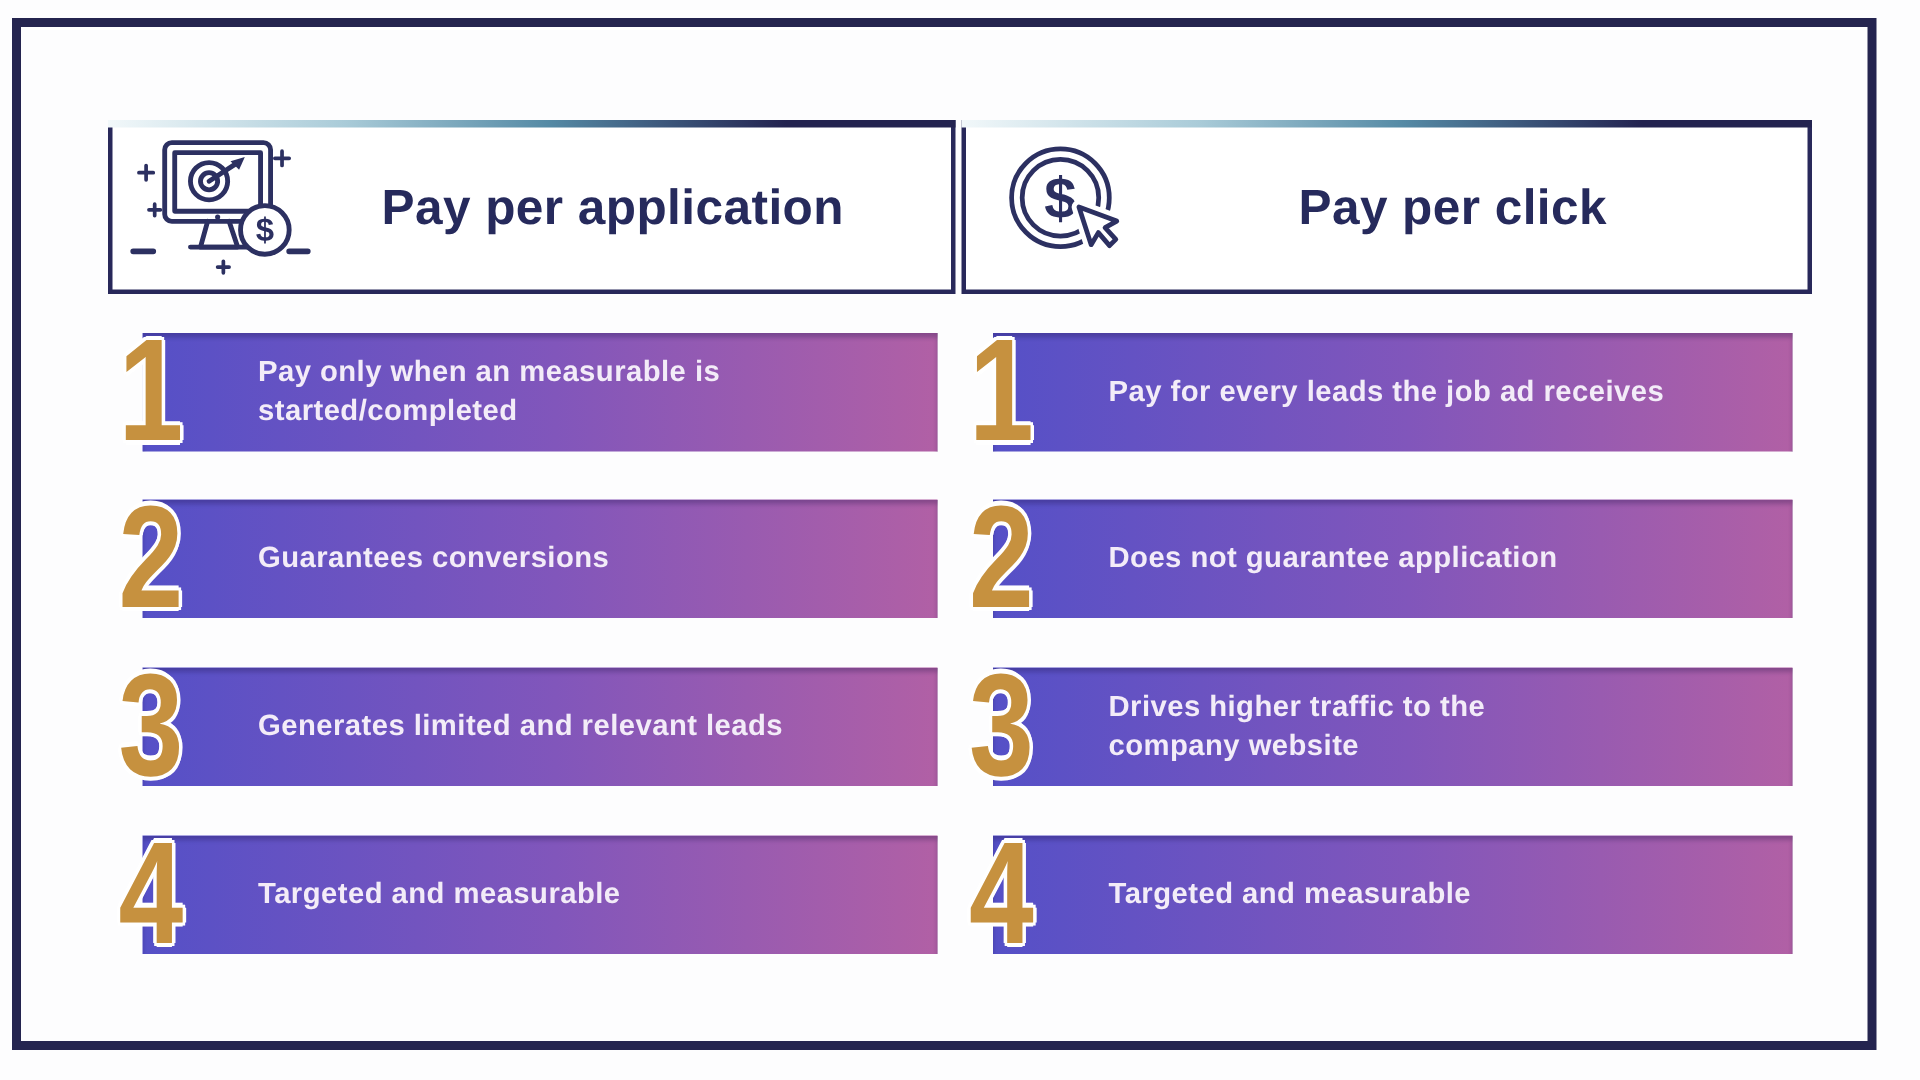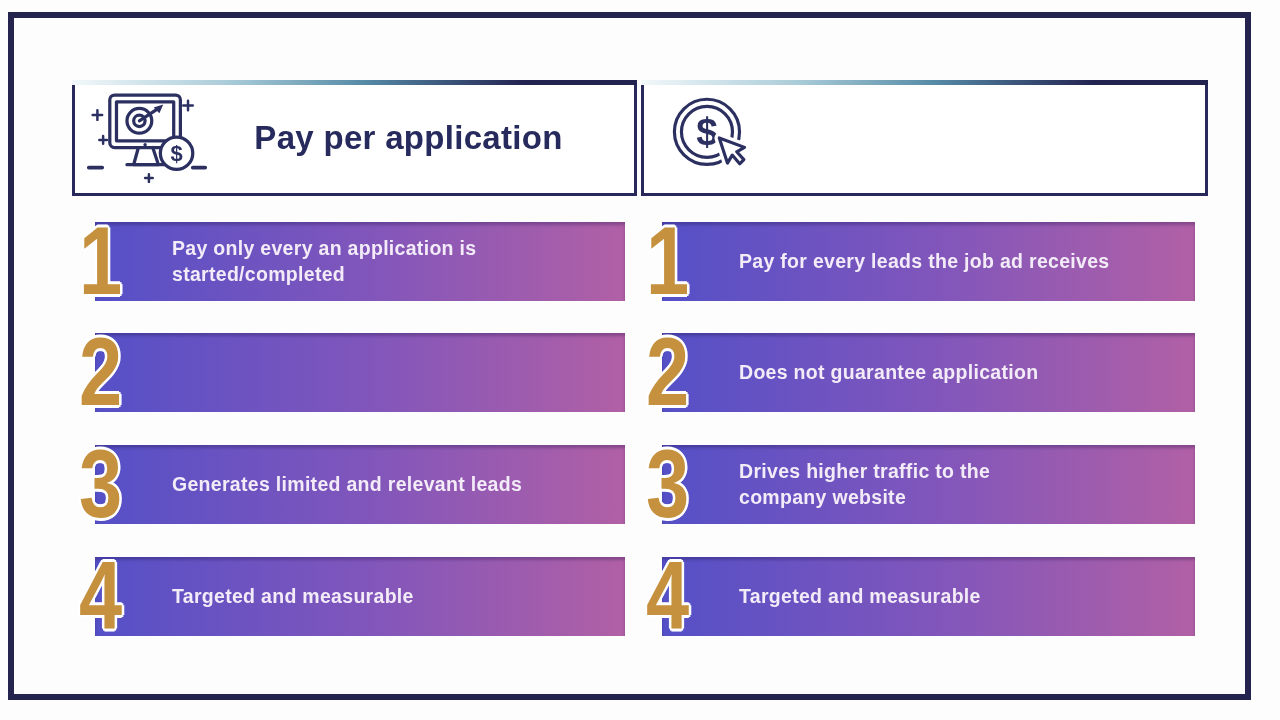--- a/index.html
+++ b/index.html
@@ -105,29 +105,31 @@
       <svg width="88" height="92" viewBox="0 0 100 100" fill="none" stroke="#2c3061" stroke-width="3.6" stroke-linecap="round" stroke-linejoin="round">
         <circle cx="42" cy="43" r="37"></circle>
         <circle cx="42" cy="43" r="29"></circle>
         <text x="42" y="58" font-size="44" font-weight="bold" fill="#2c3061" stroke="none" text-anchor="middle" font-family="Liberation Sans, sans-serif">$</text>
         <g transform="translate(56,50) rotate(-18)">
           <path d="M0 0 L0 30 L8 23 L13 35 L19 32 L14 21 L24 19 Z" fill="#ffffff" stroke="#ffffff" stroke-width="11"></path>
           <path d="M0 0 L0 30 L8 23 L13 35 L19 32 L14 21 L24 19 Z" fill="#ffffff" stroke="#2c3061" stroke-width="3.6"></path>
         </g>
       </svg>
     </span>
+    <div class="hb-title">Pay per click</div>
   </div>
 
   <div class="bar cl y1">
     <span class="num">1</span>
-    <span class="bar-text">Pay only every an application is
+    <span class="bar-text">Pay only when an measurable is
 started/completed</span>
   </div>
   <div class="bar cl y2">
     <span class="num">2</span>
+    <span class="bar-text">Guarantees conversions</span>
   </div>
   <div class="bar cl y3">
     <span class="num">3</span>
     <span class="bar-text">Generates limited and relevant leads</span>
   </div>
   <div class="bar cl y4">
     <span class="num">4</span>
     <span class="bar-text">Targeted and measurable</span>
   </div>
 

